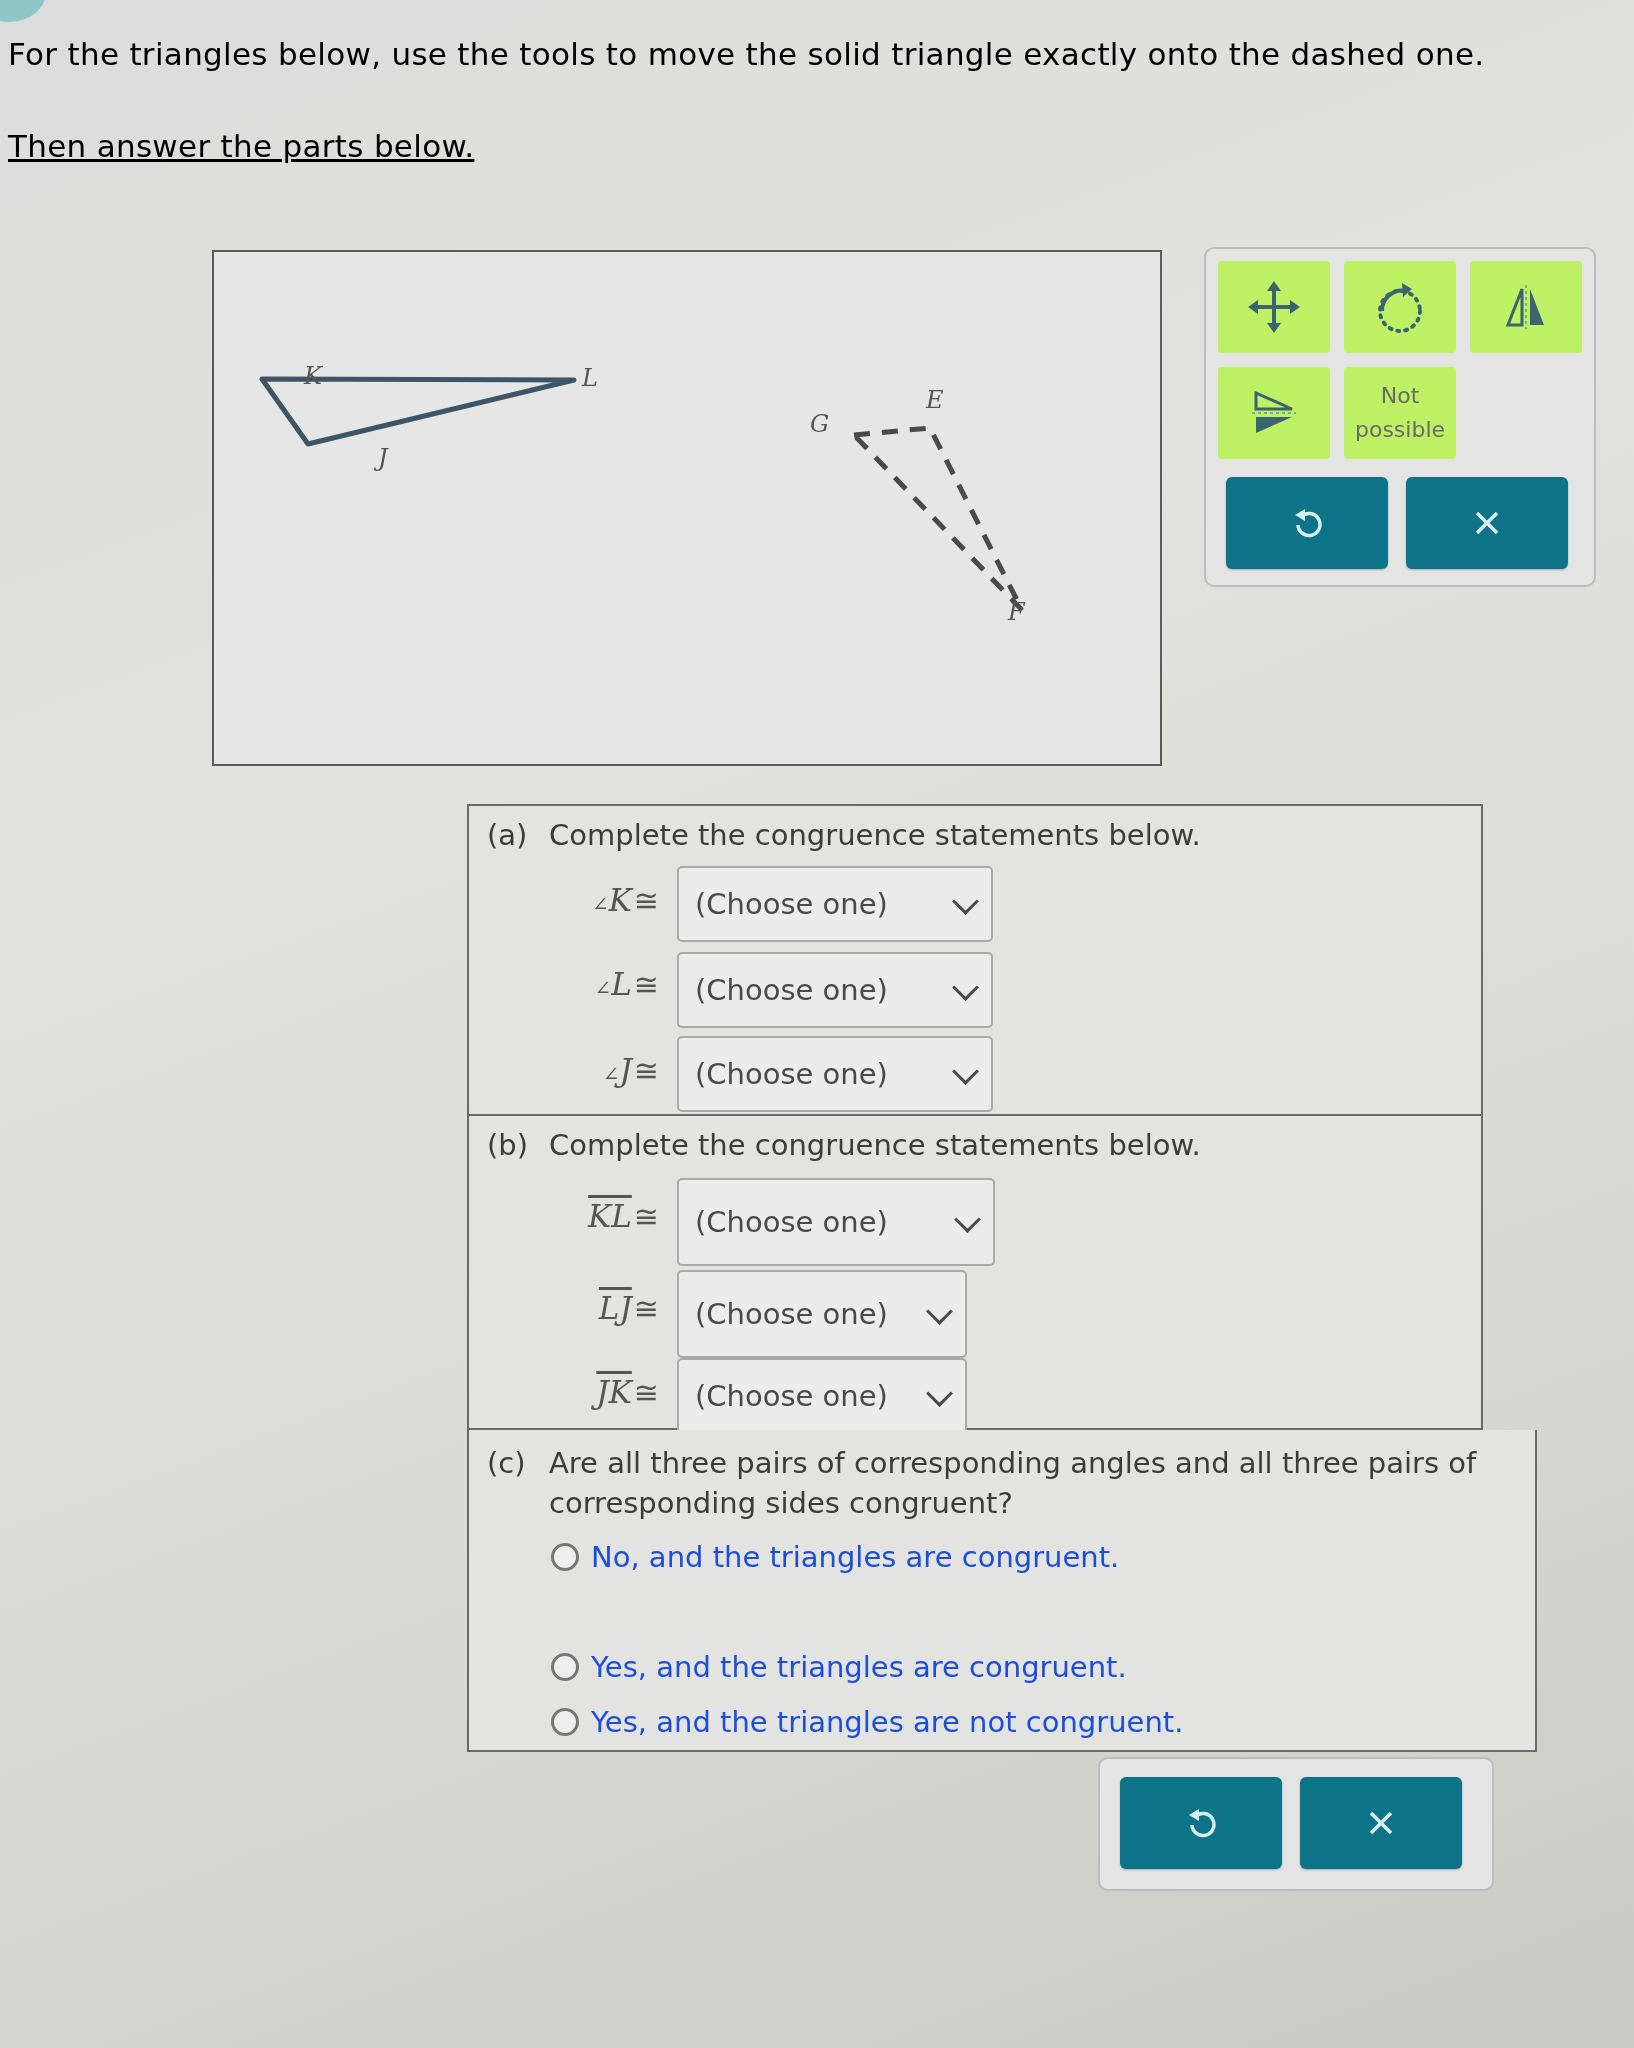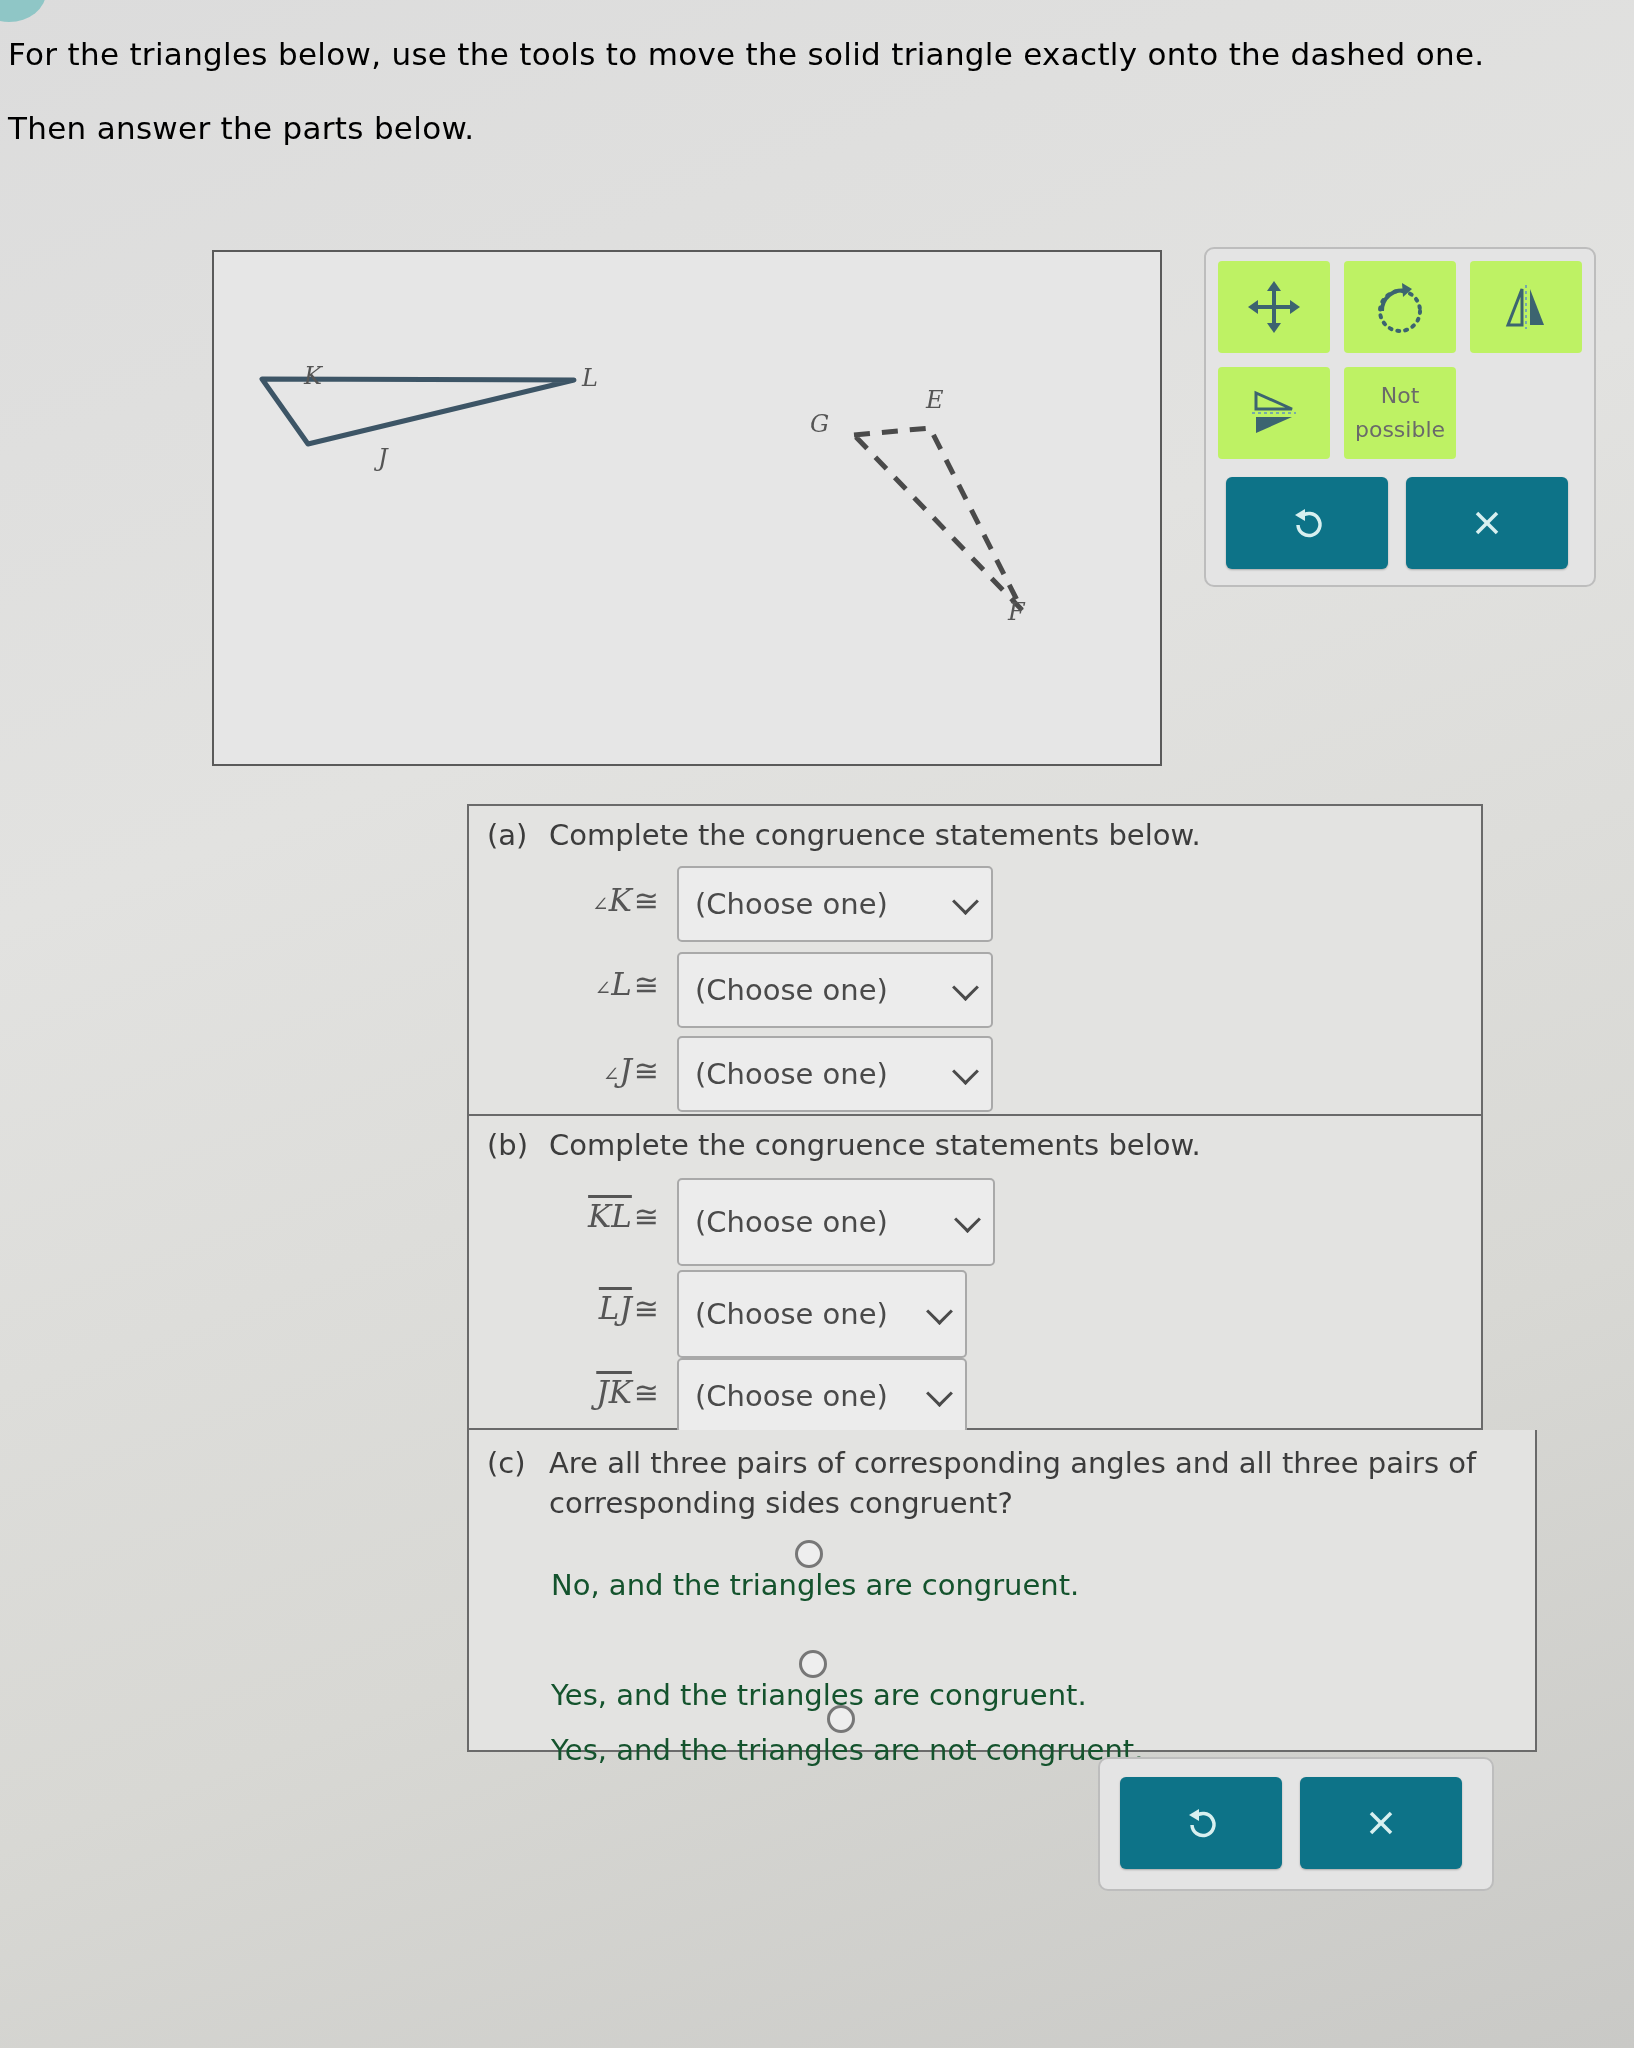--- a/index.html
+++ b/index.html
@@ -7,21 +7,21 @@
     width:1634px; height:2048px; position:relative; overflow:hidden;
     background: linear-gradient(160deg, #dcdcdc 0%, #e2e2e0 35%, #d8d8d4 70%, #c9c9c6 100%);
     font-family: "DejaVu Sans", sans-serif; color:#3a3a3a;
   }
   .corner-badge {
     position:absolute; left:-28px; top:-38px; width:74px; height:60px;
     border-radius:50%; background:#8fc6c6;
   }
   .instr { position:absolute; left:8px; font-size:31px; color:#000000; letter-spacing:0.3px; }
   #instr1 { top:36px; }
-  #instr2 { top:110px; }
+  #instr2 { top:128px;text-decoration:underline; }
 
   
   .canvas {
     position:absolute; left:212px; top:250px; width:946px; height:512px;
     border:2px solid #5a5a5a; background:#e6e6e6;
   }
   .canvas svg { position:absolute; left:0; top:0; }
   .vlabel { position:absolute; font-family:"DejaVu Serif", serif; font-style:italic; font-size:24px; color:#555; }
 
   
@@ -55,21 +55,21 @@
   .stmt i { font-style:italic; }
   .stmt .seg { text-decoration:overline; font-style:italic; }
   .stmt .cong { font-family:"DejaVu Sans", sans-serif; font-size:30px; margin-left:2px; }
   .select {
     position:absolute; left:208px; height:76px; border:2px solid #a9a9a9; border-radius:5px;
     background:#ececec; box-sizing:border-box; display:flex; align-items:center;
     padding-left:16px; font-size:29px; color:#4a4a4a; cursor:pointer;
   }
   .select .chev { position:absolute; right:16px; top:50%; width:16px; height:16px; margin-top:-12px;
     border-right:3px solid #4a4a4a; border-bottom:3px solid #4a4a4a; transform:rotate(45deg); }
-  .radio-row { position:absolute; left:82px; display:flex; align-items:center; font-size:29px; color:#14532d; cursor:pointer;flex-direction:column; }
+  .radio-row { position:absolute; left:82px; display:flex; align-items:center; font-size:29px; color:#1d4ed8; cursor:pointer; }
   .radio { width:22px; height:22px; border:3px solid #777; border-radius:50%; margin-right:12px; background:#eee; }
 
   .bottom-box {
     position:absolute; left:1098px; top:1757px; width:396px; height:134px;
     border:2px solid #bdbdbd; border-radius:10px; background:#e4e4e4; box-sizing:border-box;
   }
 </style>
 </head>
 <body>
 

